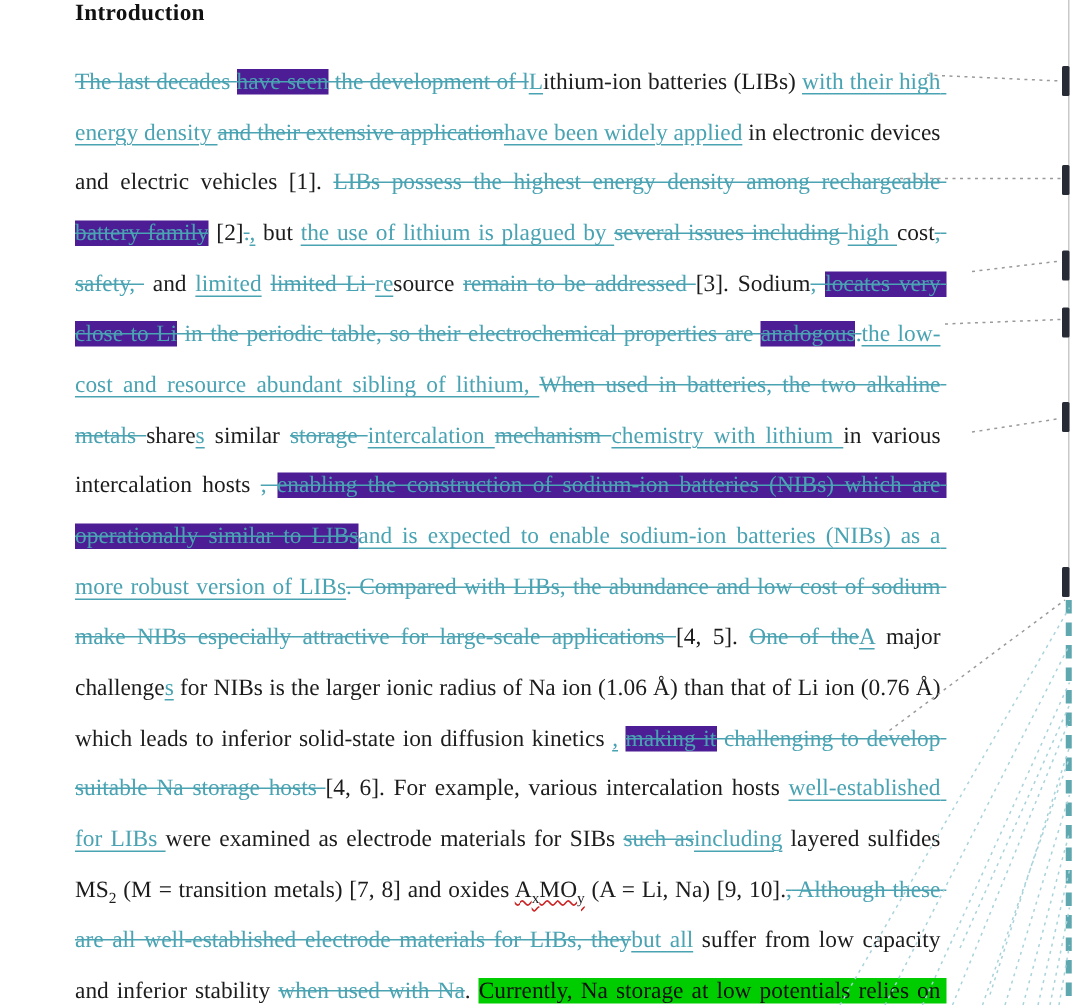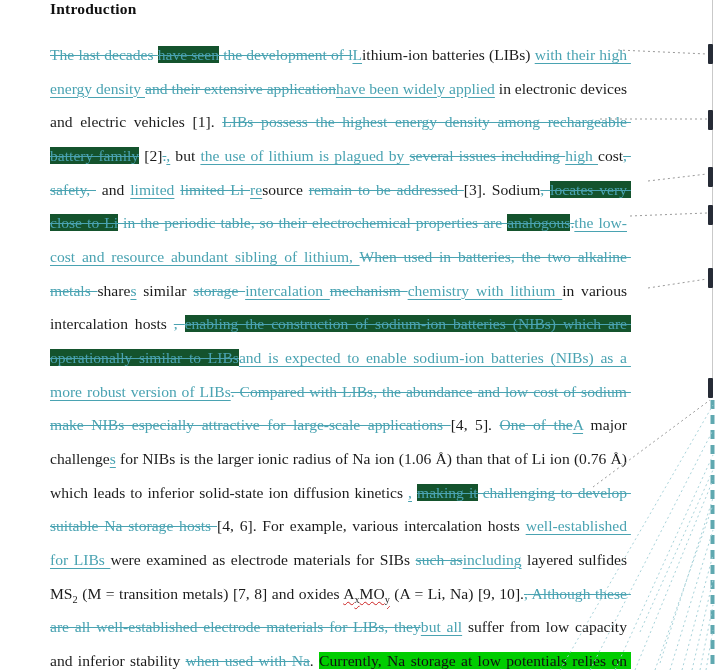--- a/index.html
+++ b/index.html
@@ -13,21 +13,21 @@
     font-size:15.5px;font-weight:bold;color:#111;letter-spacing:.2px;
   }
   .para{
     position:absolute;left:50px;top:38px;width:577px;
     font-size:15.6px;line-height:33.65px;color:#1c1c1c;
     text-align:justify;text-align-last:justify;
   }
   .run{white-space:pre-wrap;}
   .run-strike{color:#4aa3b2;text-decoration:line-through;text-decoration-thickness:1px;text-decoration-color:#4aa3b2;}
   .run-ins{color:#4aa3b2;text-decoration:underline;text-decoration-thickness:1px;text-underline-offset:3px;text-decoration-color:#4aa3b2;}
-  .run-hl-yellow{background:#14532d;}
+  .run-hl-yellow{background:#4c1d95;}
   .run-hl-green{background:#00cd00;color:#101010;}
   .run-sub{vertical-align:sub;font-size:0.66em;line-height:0;}
   .run-squiggle{text-decoration:underline wavy #cc2222;text-decoration-thickness:1px;text-underline-offset:2px;}
   .margin-layer{position:absolute;left:0;top:0;width:720px;height:670px;pointer-events:none;}
   .anchor{
     position:absolute;left:708px;width:5px;height:20px;background:#262b36;border-radius:1px;
   }
 </style>
 </head>
 <body>

